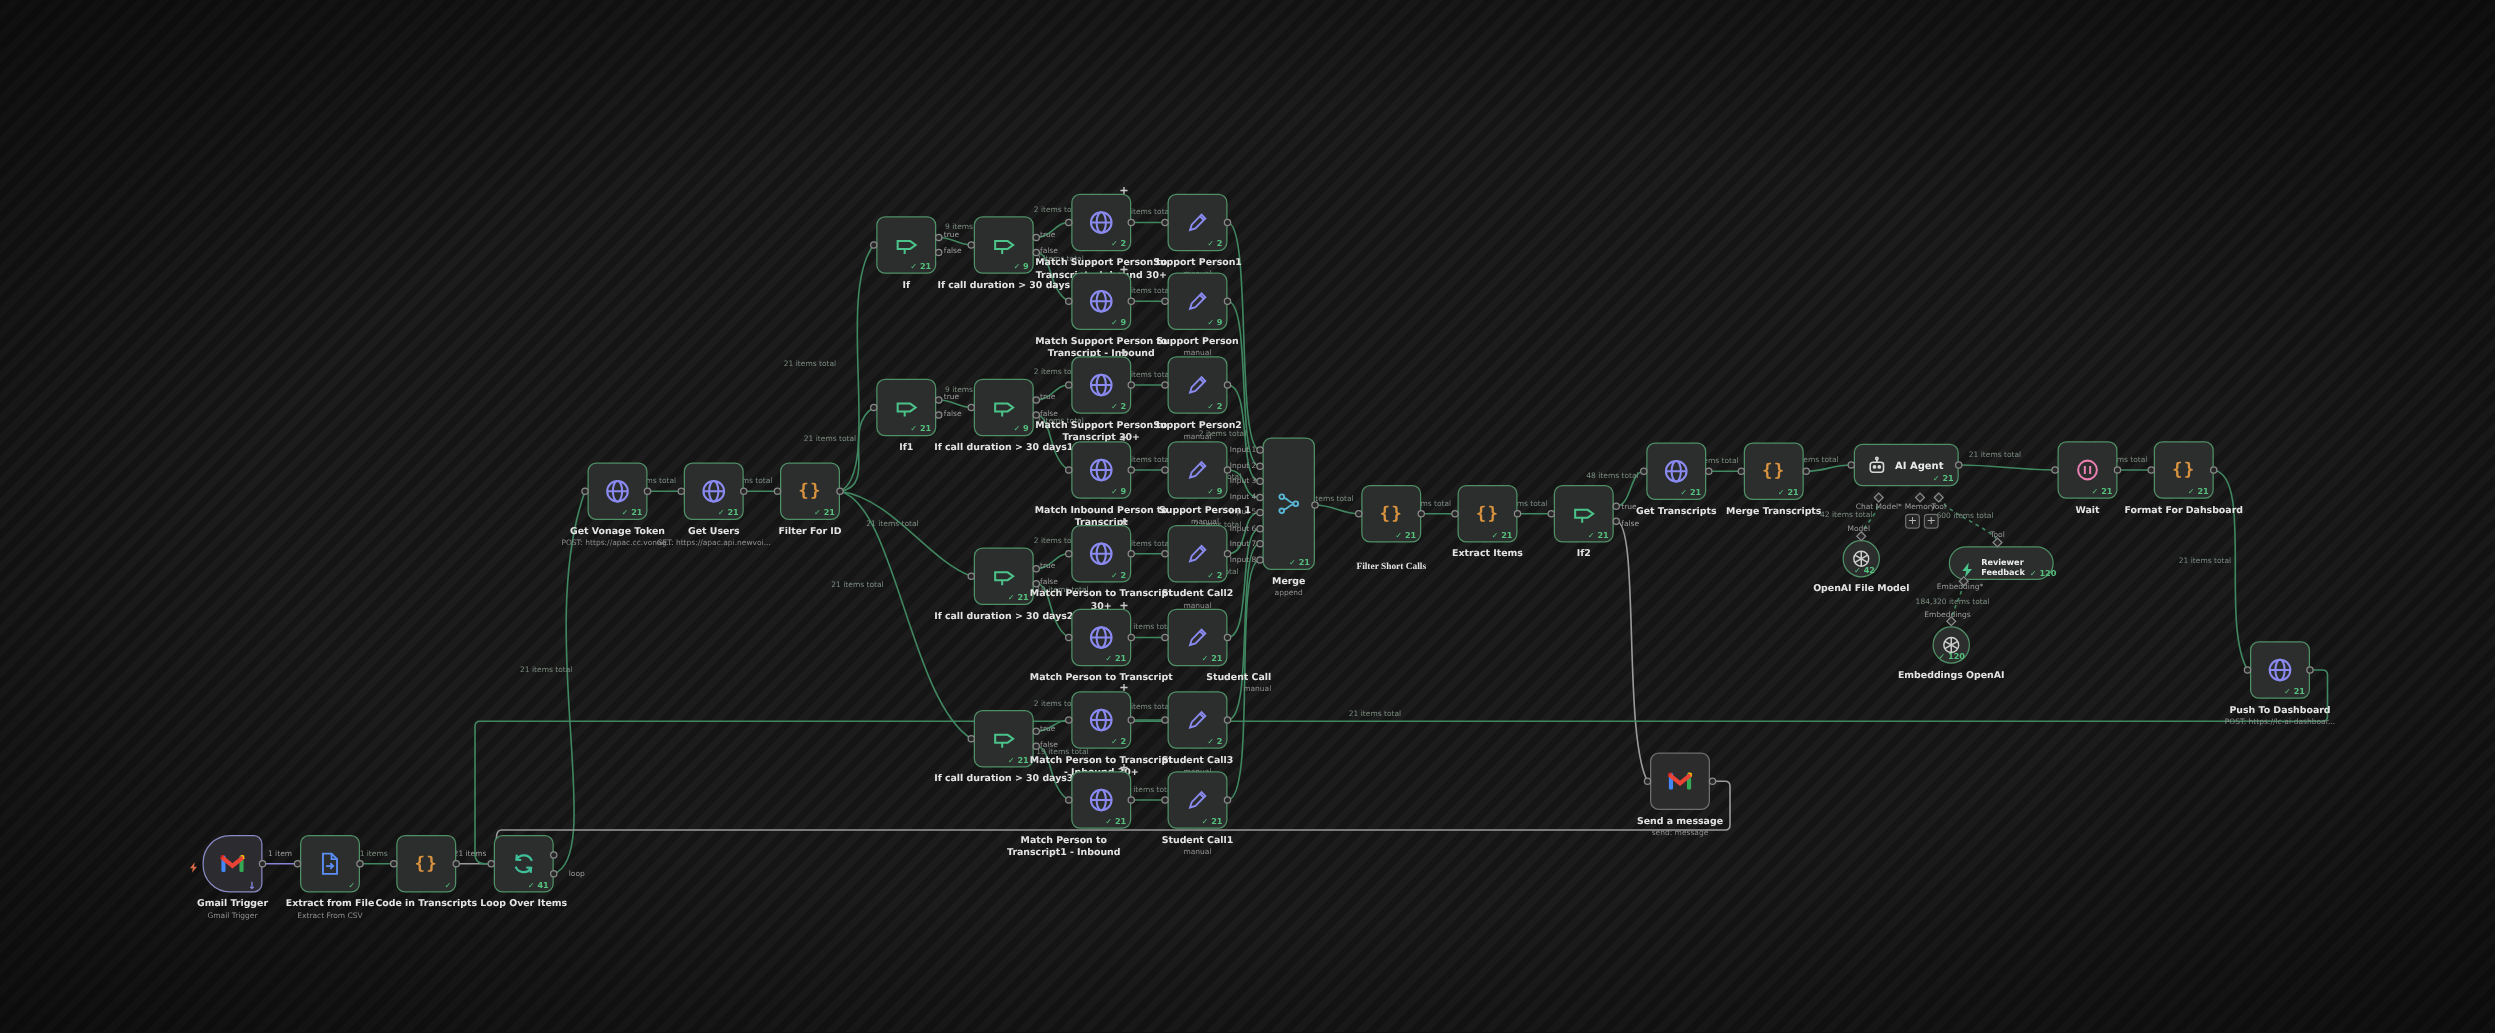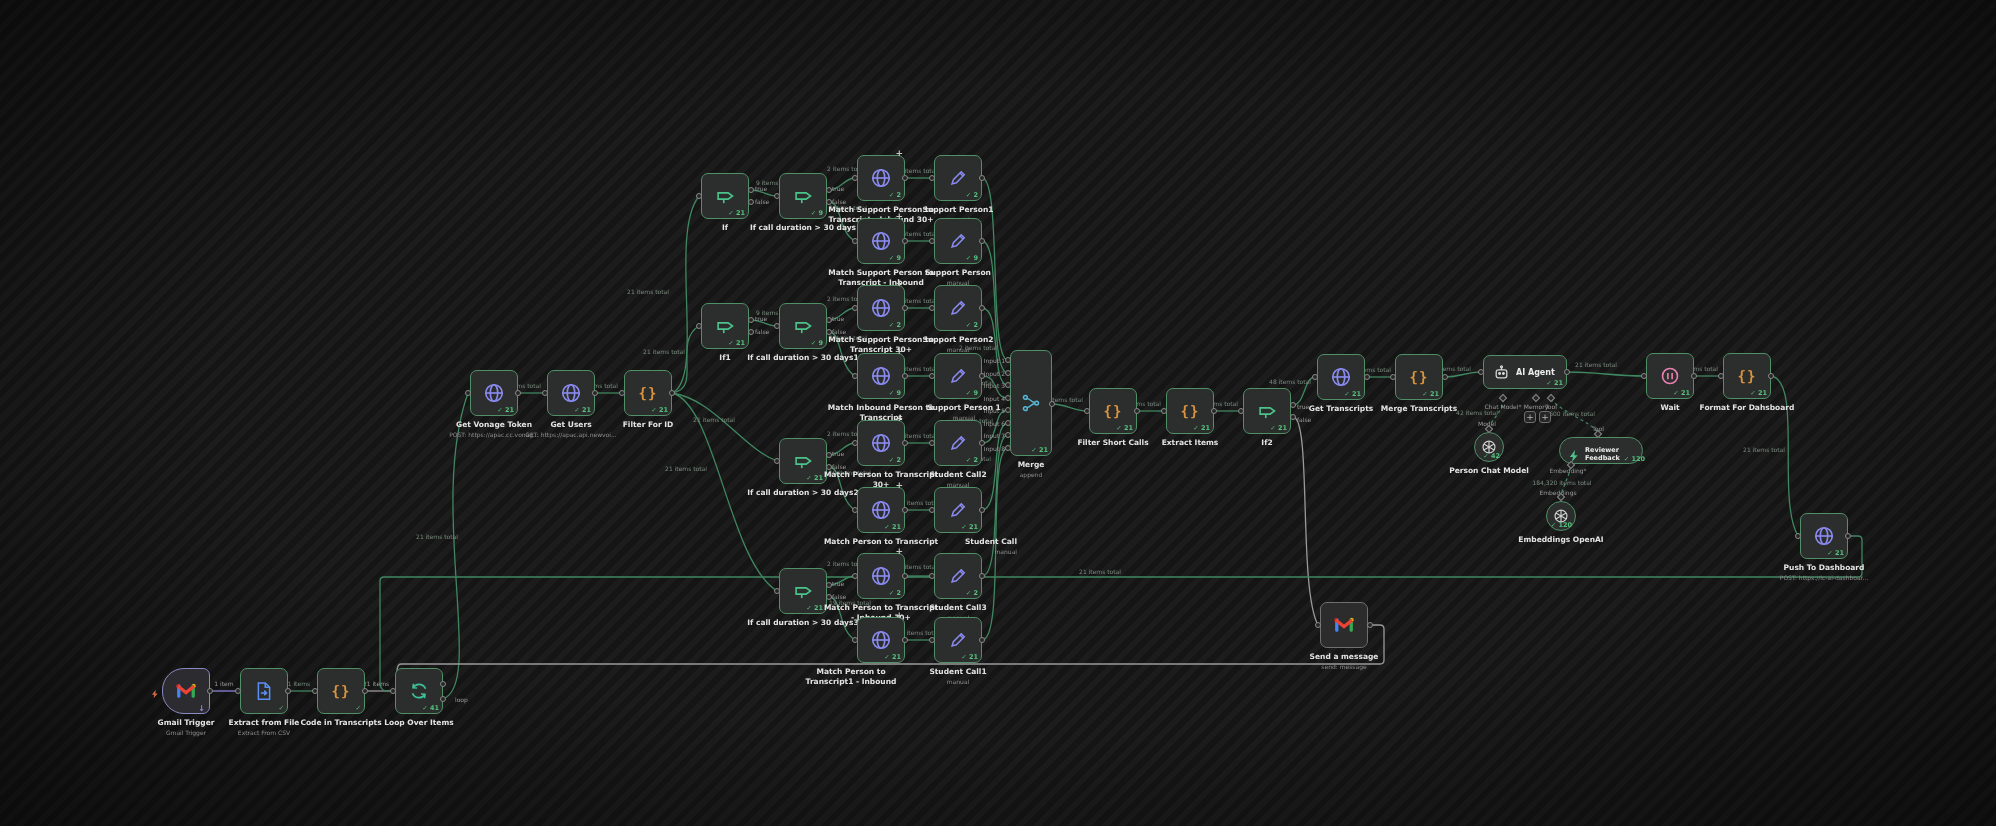--- a/index.html
+++ b/index.html
@@ -411,21 +411,21 @@
       </span>
       <span class="badge">✓ 21</span>
     </div>
     <div class="nlabel" style="left: 1031px; top: 460px;">Merge<div class="nsub">append</div></div>
     <div class="node" style="left: 1089px; top: 388px; width: 48px; height: 46px;">
       <span class="icon">
         <span class="codeglyph">{}</span>
       </span>
       <span class="badge">✓ 21</span>
     </div>
-    <div class="nlabel" style="left: 1113px; top: 438px;">Filter Short Calls</div>
+    <div class="nlabel" style="left: 1113px; top: 448px; font-family: Liberation Serif, serif;">Filter Short Calls</div>
     <div class="node" style="left: 1166px; top: 388px; width: 48px; height: 46px;">
       <span class="icon">
         <span class="codeglyph">{}</span>
       </span>
       <span class="badge">✓ 21</span>
     </div>
     <div class="nlabel" style="left: 1190px; top: 438px;">Extract Items</div>
     <div class="node" style="left: 1243px; top: 388px; width: 48px; height: 46px;">
       <span class="icon">
         <svg width="20" height="20" viewBox="0 0 16 16" fill="none" stroke="#4cc38a" stroke-width="1.3">
@@ -469,21 +469,21 @@
     </div>
     <div class="node circle" style="left: 1474px; top: 432px; width: 30px; height: 30px;">
       <span class="icon">
         <svg width="17" height="17" viewBox="0 0 16 16" fill="none" stroke="#cfcfcf" stroke-width="1.1">
           <circle cx="8" cy="8" r="5.6"></circle>
           <path d="M8,2.4 v11.2 M3.2,5.2 l9.6,5.6 M12.8,5.2 l-9.6,5.6"></path>
         </svg>
       </span>
       <span class="badge">✓ 42</span>
     </div>
-    <div class="nlabel" style="left: 1489px; top: 466px;">Person Chat Model</div>
+    <div class="nlabel" style="left: 1489px; top: 466px;">OpenAI File Model</div>
     <div class="node pill" style="left: 1559px; top: 437px; width: 84px; height: 27px;">
       <span class="icon">
         <svg width="14" height="14" viewBox="0 0 16 16">
           <path d="M9.2,1.2 L3.2,9 h3.6 l-1.2,5.8 L12.2,7 H8.4 z" fill="#4cc38a"></path>
         </svg>
       </span>
       <span class="innertext">Reviewer Feedback</span>
       <span class="pillbadge">✓ 120</span>
     </div>
     <div class="node circle" style="left: 1546px; top: 501px; width: 30px; height: 30px;">

